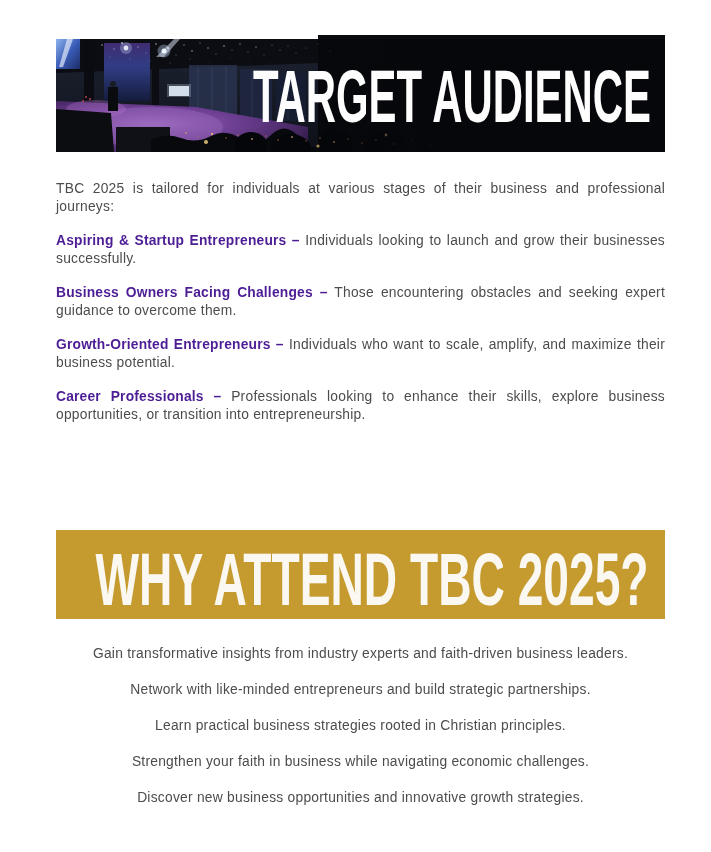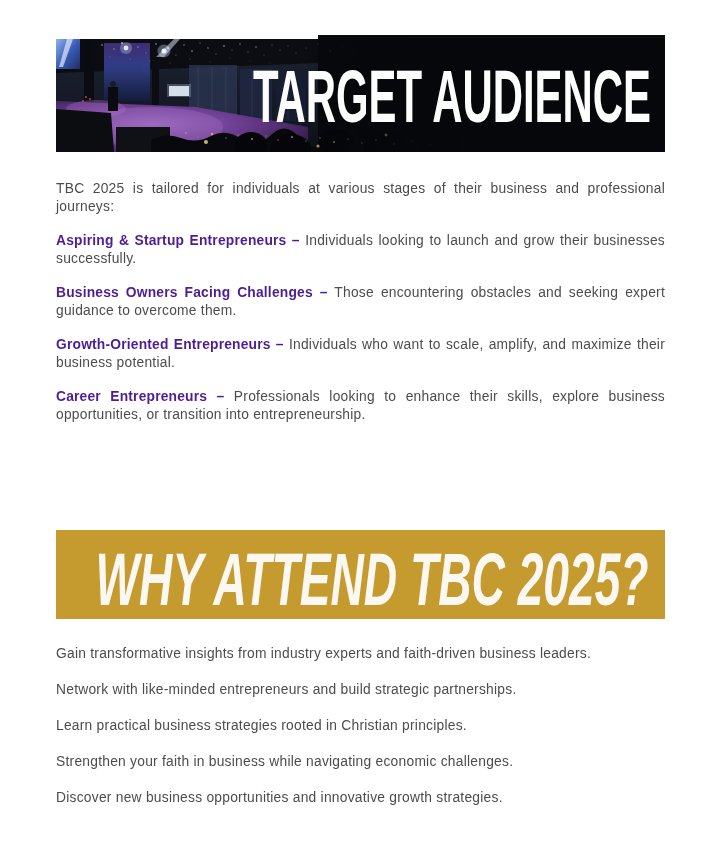--- a/index.html
+++ b/index.html
@@ -13,36 +13,36 @@
     position:absolute;left:318px;top:35px;width:347px;height:10px;
     background:#0a0b0e;
   }
   .header-banner{
     position:absolute;left:56px;top:39px;width:546px;height:113px;
     background:#07080b;
   }
   .header-banner svg{display:block;}
   
   .copy{
-    color:#4c4c4c;font-size:13.8px;line-height:18px;letter-spacing:.25px;
+    color:#4c4c4c;font-size:13.8px;line-height:18px;letter-spacing:.25px;text-align:center;
   }
   .intro{
     position:absolute;left:56px;top:180px;width:609px;
     text-align:justify;
   }
   .audience{
     position:absolute;left:56px;top:232px;width:609px;
   }
   .audience p{
     margin:0 0 16px 0;text-align:justify;
   }
   .audience b{color:#4c1d95;font-weight:700;letter-spacing:.2px;}
   
   .why-banner{
-    position:absolute;left:56px;top:530px;width:609px;height:113px;font-style:italic;
+    position:absolute;left:56px;top:530px;width:609px;height:113px;
   }
   .why-banner svg{display:block;}
   
   .benefits{
     position:absolute;left:56px;top:645px;width:609px;
   }
   .benefits p{margin:0 0 18px 0;}
   .banner-title{
     font-family:"Liberation Sans","DejaVu Sans",sans-serif;
     font-weight:700;
@@ -223,21 +223,21 @@
   </p>
   <p class="copy">
     <b>Business Owners Facing Challenges –</b>
     <span>Those encountering obstacles and seeking expert guidance to overcome them.</span>
   </p>
   <p class="copy">
     <b>Growth-Oriented Entrepreneurs –</b>
     <span>Individuals who want to scale, amplify, and maximize their business potential.</span>
   </p>
   <p class="copy">
-    <b>Career Entrepreneurs –</b>
+    <b>Career Professionals –</b>
     <span>Professionals looking to enhance their skills, explore business opportunities, or transition into entrepreneurship.</span>
   </p>
 </div>
 
 <div class="why-banner">
   <svg width="609" height="89" viewBox="0 0 609 89">
     <rect width="609" height="89" fill="#c59b30"></rect>
     <text class="banner-title" x="316" y="75" text-anchor="middle" textLength="553" lengthAdjust="spacingAndGlyphs" font-size="74" font-weight="700" fill="#fbf8f2">WHY ATTEND TBC 2025?</text>
   </svg>
 </div>

